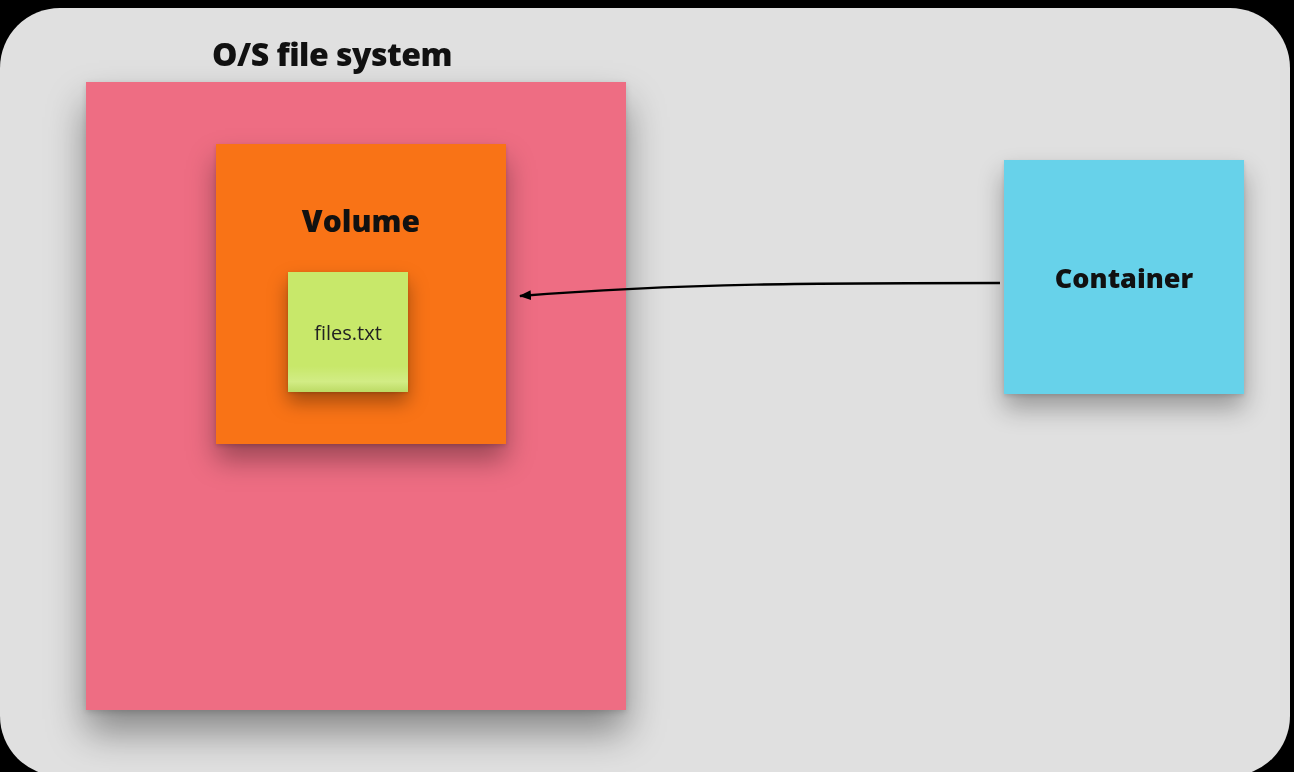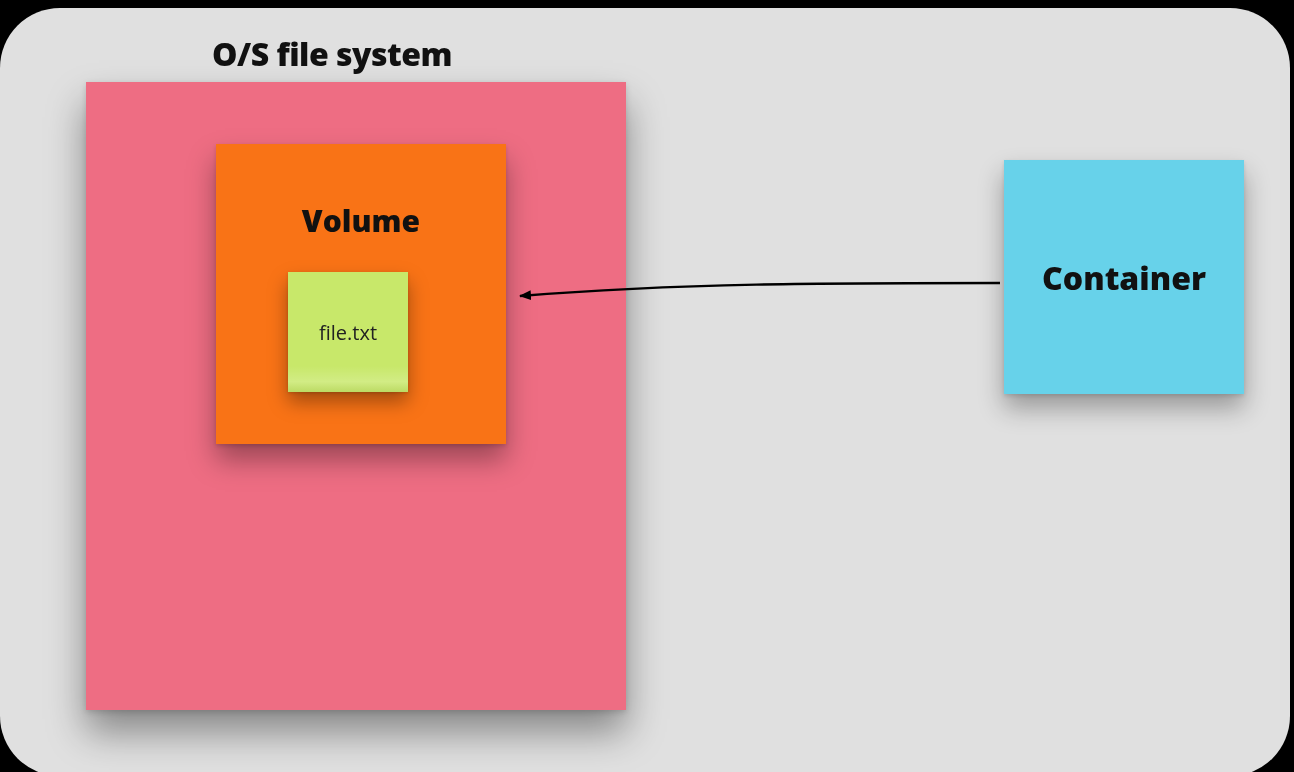--- a/index.html
+++ b/index.html
@@ -105,21 +105,21 @@
     height: 234px;
     background: #67d2ea;
     box-shadow: 0 14px 24px rgba(0,0,0,0.32),
                 0 2px 4px rgba(0,0,0,0.12);
     display: flex;
     align-items: center;
     justify-content: center;
   }
   .container-label {
     font-weight: 800;
-    font-size: 32px;
+    font-size: 27px;
     color: #111;
   }
   
   .arrow-svg {
     position: absolute;
     left: 0;
     top: 0;
     width: 1290px;
     height: 768px;
     pointer-events: none;
@@ -133,21 +133,21 @@
 
     <div class="title">O/S file system</div>
 
     <div class="fs-box"></div>
 
     <div class="volume-box">
       <div class="volume-label">Volume</div>
     </div>
 
     <div class="file-box">
-      <div class="file-label">file.txt</div>
+      <div class="file-label">files.txt</div>
     </div>
 
     <div class="container-box">
       <div class="container-label">Container</div>
     </div>
 
     <svg class="arrow-svg" viewBox="0 0 1290 768">
       <defs>
         <marker id="arrowhead" markerWidth="12" markerHeight="10" refX="11" refY="5" orient="auto" markerUnits="userSpaceOnUse">
           <path d="M0,0 L12,5 L0,10 Z" fill="#000"></path>

